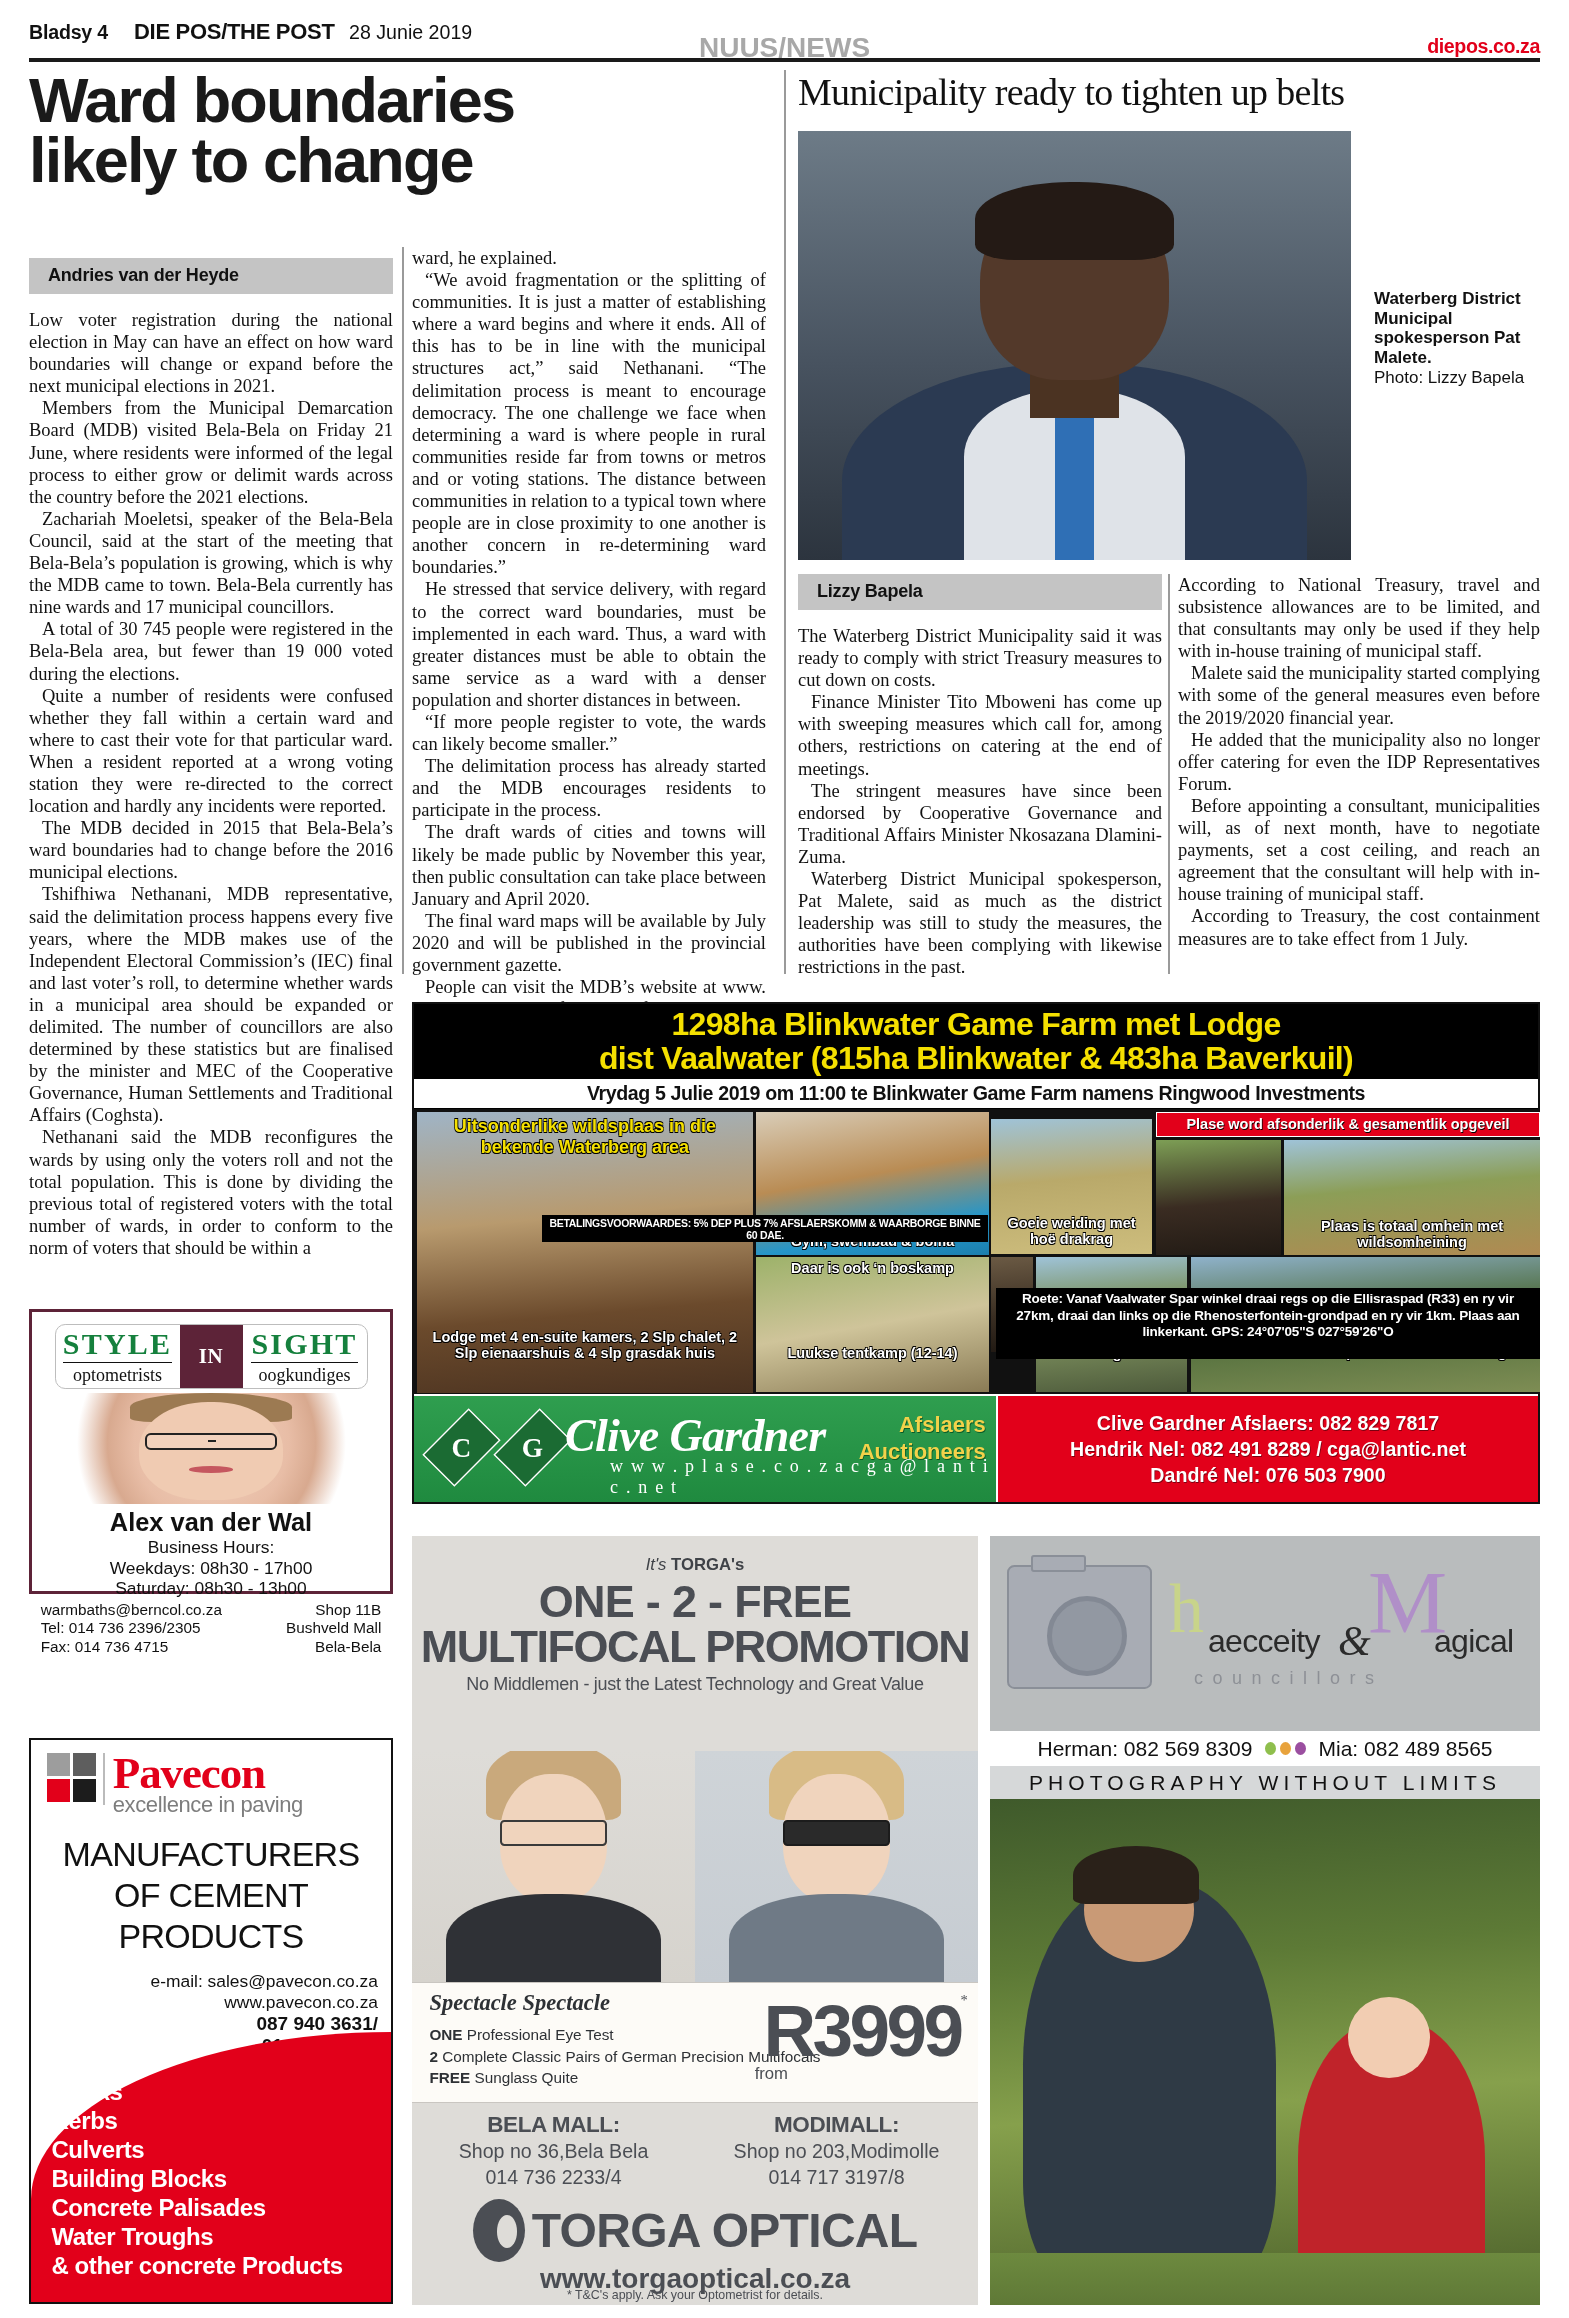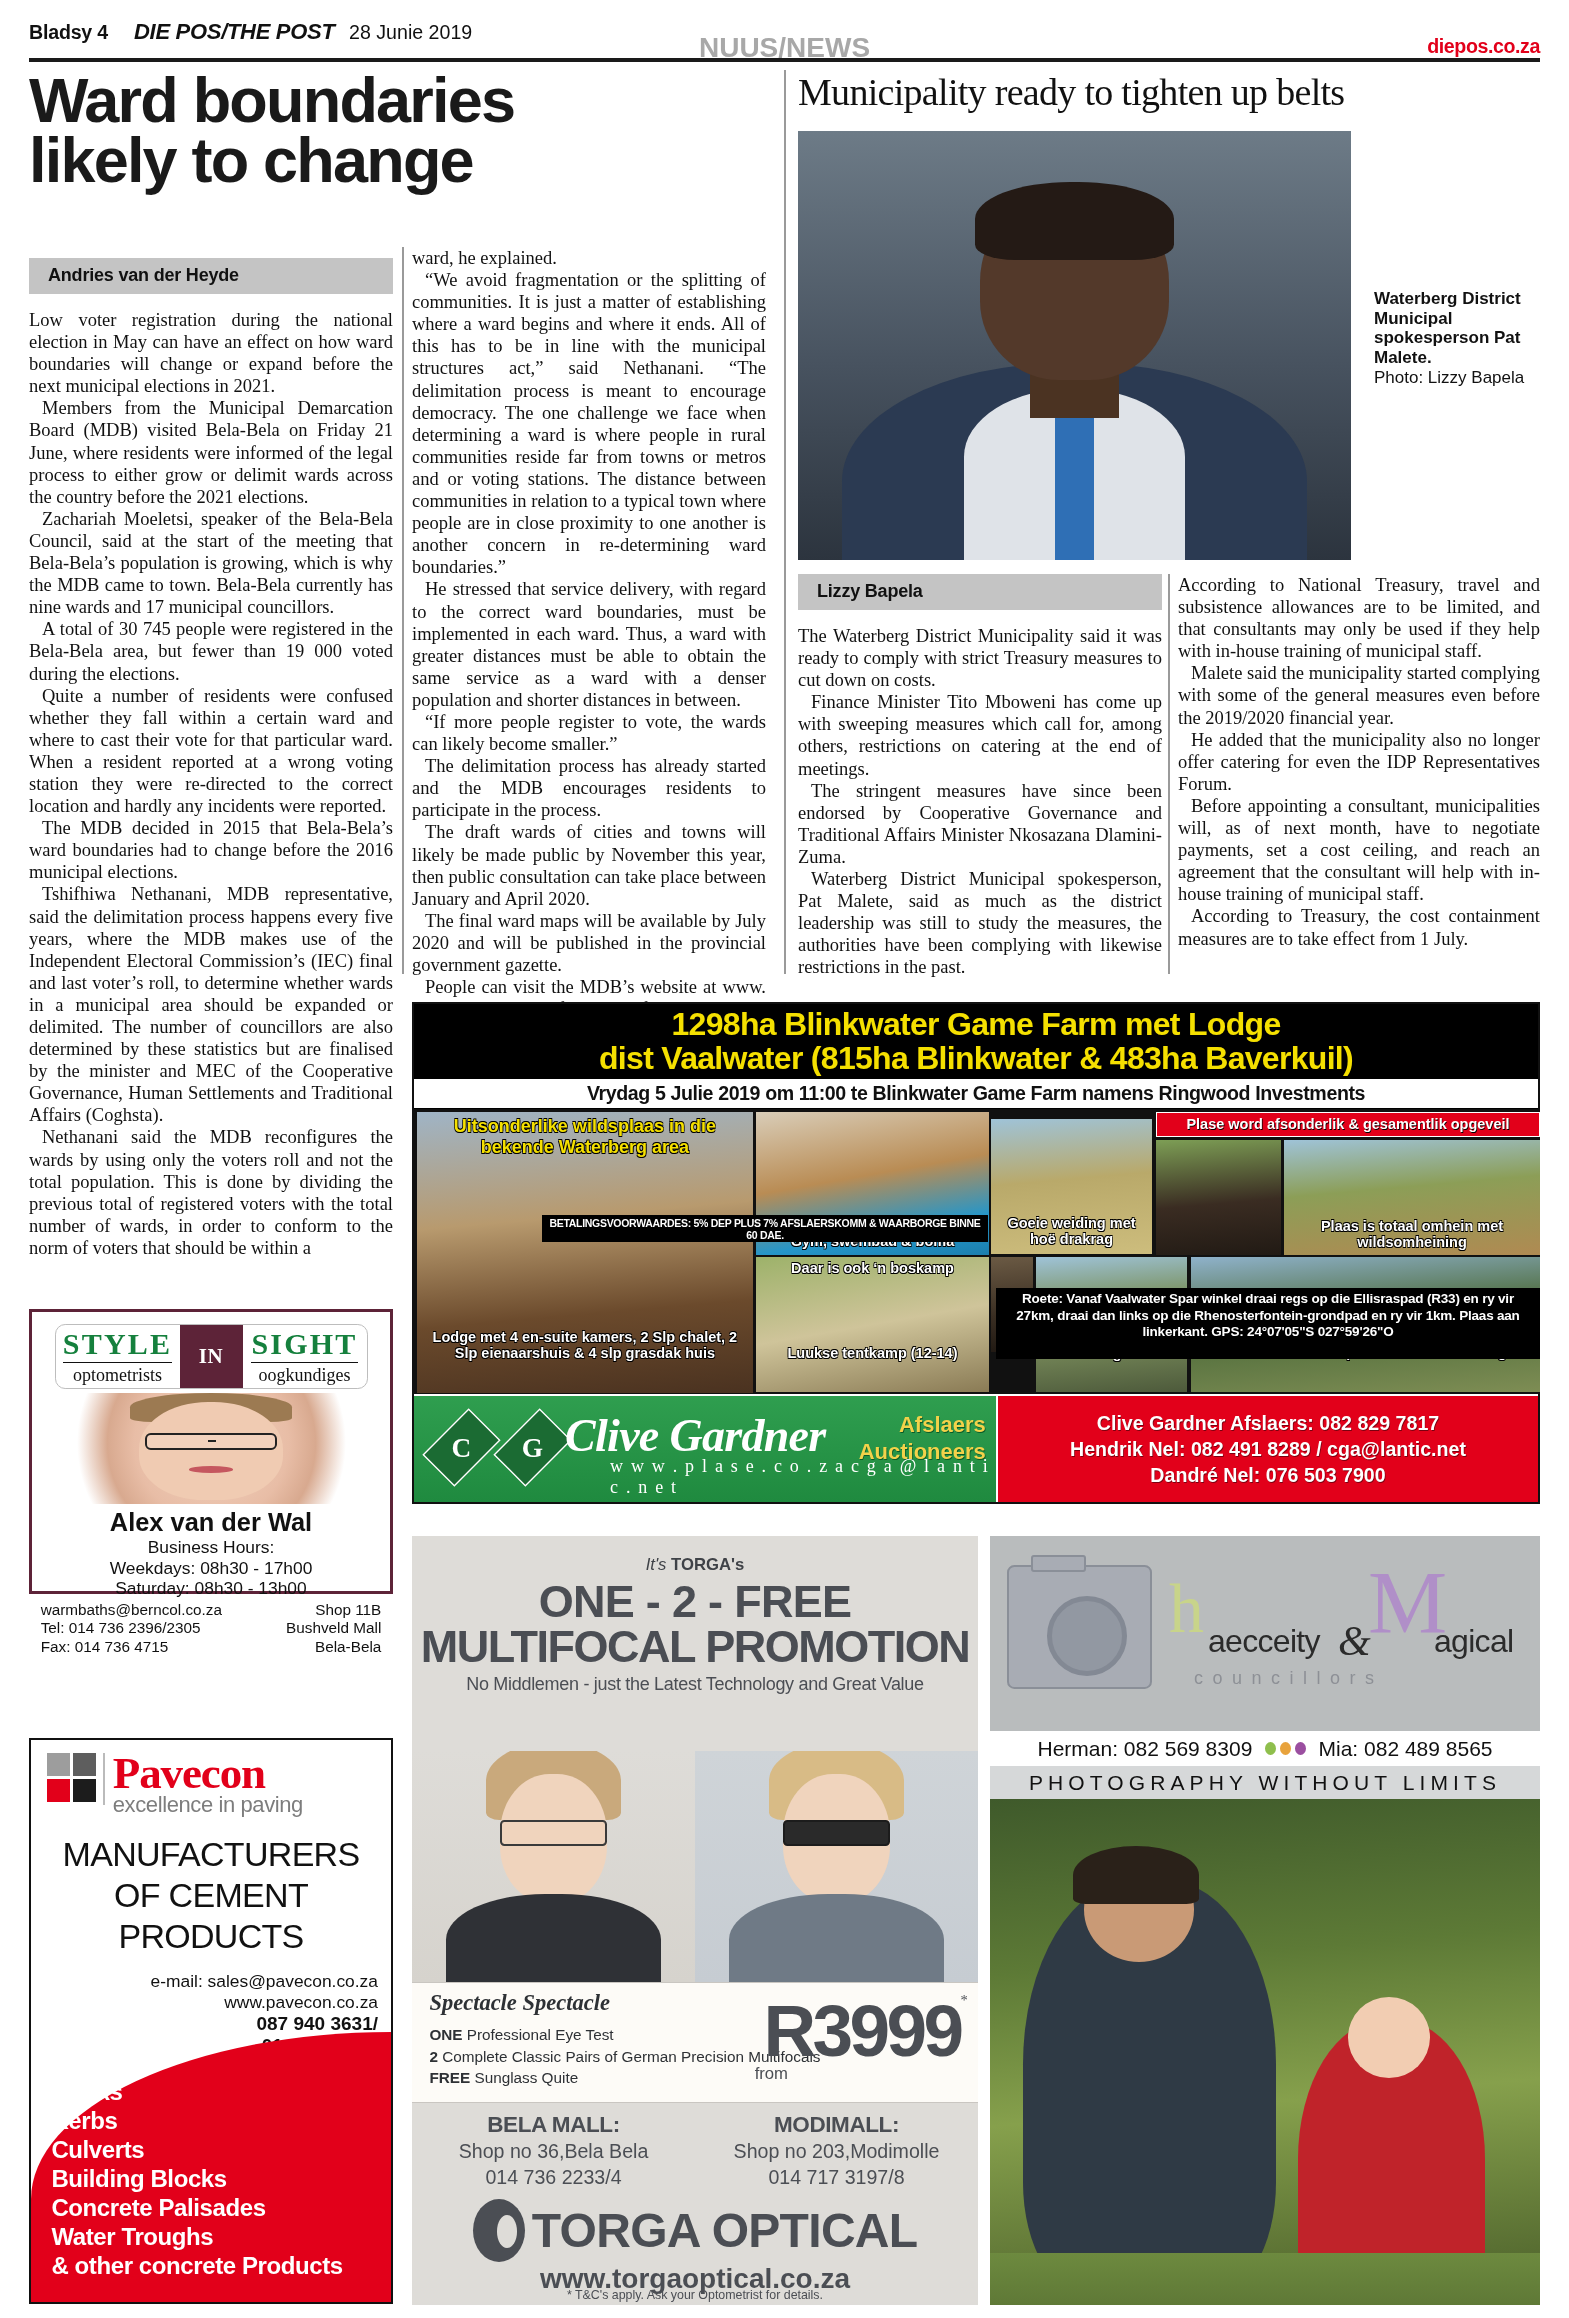--- a/index.html
+++ b/index.html
@@ -10,21 +10,21 @@
     position: relative;
     overflow: hidden;
   }
 
   
   .masthead {
     position: absolute; left: 29px; top: 19px; width: 1511px; height: 41px;
     display: flex; align-items: baseline;
   }
   .mh-page { font-family: "Liberation Sans", sans-serif; font-weight: bold; font-size: 19.6px; color: #111; letter-spacing: -0.2px; }
-  .mh-title { font-family: "Liberation Sans", sans-serif; font-weight: bold; font-size: 22px; color: #111; margin-left: 26px; letter-spacing: -0.3px; font-style: italic;}
+  .mh-title { font-family: "Liberation Sans", sans-serif; font-weight: bold; font-size: 22px; color: #111; margin-left: 26px; letter-spacing: -0.3px;}
   .mh-date { font-family: "Liberation Sans", sans-serif; font-size: 19.6px; color: #111; margin-left: 14.5px; }
   .mh-section {
     position: absolute; left: 50%; transform: translateX(-50%); top: 13px;
     font-family: "Liberation Sans", sans-serif; font-weight: bold; font-size: 28px;
     color: #a8a8a8; letter-spacing: 0px;
   }
   .mh-web {
     position: absolute; right: 0; top: 16px;
     font-family: "Liberation Sans", sans-serif; font-weight: bold; font-size: 19.6px;
     color: #e2001a; letter-spacing: -0.4px;

